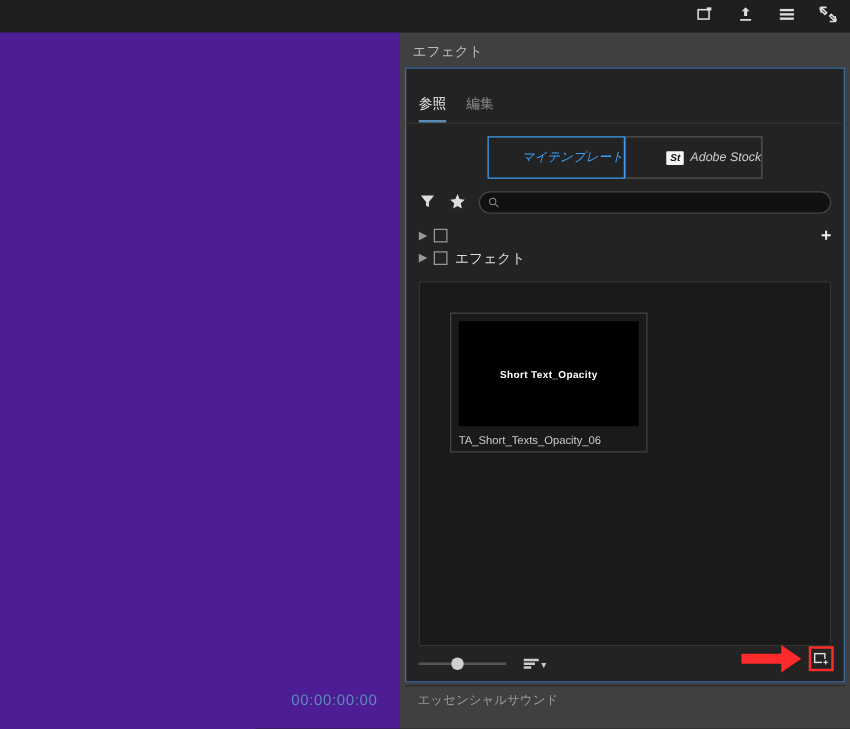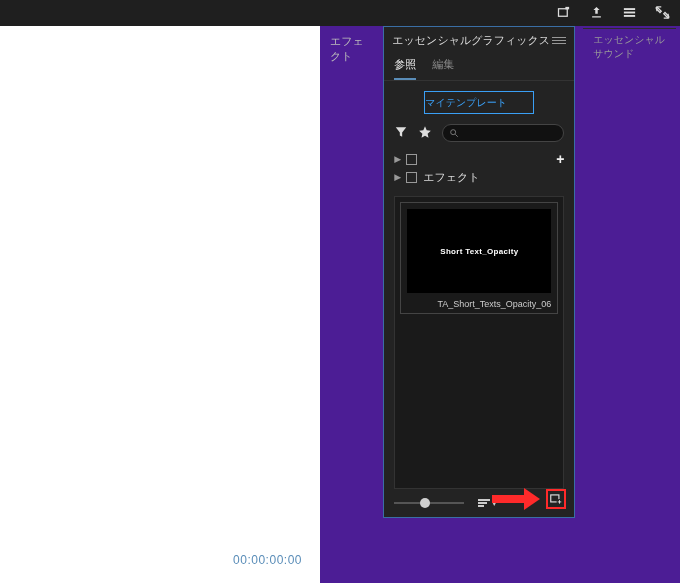--- a/index.html
+++ b/index.html
@@ -2,60 +2,60 @@
 <html><head>
 <meta charset="utf-8">
 <style>
   * { box-sizing: border-box; margin: 0; padding: 0; font-family: "Helvetica Neue", Arial, sans-serif; }
   body { background: #1a1a1a; color: #aaa; font-size: 11px; width: 680px; height: 583px; overflow: hidden; position: relative; }
   
   .topbar { height: 26px; background: #1f1f1f; display: flex; justify-content: flex-end; align-items: center; padding-right: 10px; gap: 18px; }
   .topbar svg { width: 15px; height: 15px; fill: #ddd; }
   
   .main { display: flex; height: 557px; }
-  .left-pane { flex: 0 0 320px; background: #ffffff; position: relative; }
+  .left-pane { flex: 0 0 320px; background: #4c1d95; position: relative; }
   .timecode { position: absolute; bottom: 16px; right: 18px; color: #5a8db8; font-size: 12px; letter-spacing: 0.5px; }
   
-  .right-col { flex: 1; display: flex; flex-direction: row; background: #4c1d95; }
+  .right-col { flex: 1; display: flex; flex-direction: column; background: #404040; }
   
   .effects-header { height: 28px; padding: 8px 10px 0 10px; color: #bbb; font-size: 11px; }
   
   .eg-panel { border: 1px solid #3a6ea5; margin: 0 4px 0 4px; background: #232323; display: flex; flex-direction: column; height: 492px; position: relative; }
   .eg-title-row { display: flex; align-items: center; height: 26px; padding: 0 8px; }
   .eg-title { color: #ddd; font-size: 11px; flex: 1; }
   .eg-menu-icon { width: 14px; height: 14px; display: flex; flex-direction: column; justify-content: center; gap: 2px; }
   .eg-menu-icon span { height: 1px; background: #999; display: block; }
   
   .eg-tabs { display: flex; gap: 16px; padding: 4px 10px 0 10px; border-bottom: 1px solid #333; }
-  .eg-tab { padding-bottom: 6px; color: #888; font-size: 11px; cursor: pointer; }
+  .eg-tab { padding-bottom: 6px; color: #888; font-size: 11px; cursor: pointer; margin-top: 16px; }
   .eg-tab.active { color: #eee; border-bottom: 2px solid #5a8db8; }
   
   .toggle-row { display: flex; justify-content: center; padding: 10px 0 6px 0; gap: 0; }
-  .toggle-btn { width: 110px; height: 23px; border: 1px solid #555; display: flex; align-items: center; justify-content: flex-start; font-size: 10px; cursor: pointer; gap: 5px; }
+  .toggle-btn { width: 110px; height: 34px; border: 1px solid #555; display: flex; align-items: center; justify-content: flex-end; font-size: 10px; cursor: pointer; gap: 5px; font-style: italic; }
   .toggle-btn.active { color: #3a9ff5; border-color: #3a9ff5; }
   .toggle-btn:not(.active) { color: #ccc; }
   .stock-badge { background: #f5f5f5; color: #111; width: 14px; height: 11px; font-size: 8px; font-weight: bold; display: inline-flex; align-items: center; justify-content: center; border-radius: 1px; }
   
   .filter-row { display: flex; align-items: center; gap: 10px; padding: 4px 10px; }
   .filter-row svg { width: 14px; height: 14px; fill: #ddd; }
   .search-box { flex: 1; height: 18px; background: #111; border: 1px solid #444; border-radius: 9px; display: flex; align-items: center; padding: 0 6px; }
   .search-box svg { width: 10px; height: 10px; fill: #888; }
   
   .tree { padding: 4px 10px; }
   .tree-row { display: flex; align-items: center; gap: 6px; height: 18px; color: #ddd; font-size: 11px; }
   .tree-row .arrow { width: 6px; color: #999; font-size: 9px; }
   .tree-row .chk { width: 11px; height: 11px; border: 1px solid #999; }
   .tree-row.first { position: relative; }
   .tree-row .plus { position: absolute; right: 0; color: #eee; font-size: 14px; font-weight: bold; }
   
-  .grid-area { margin: 6px 10px 0 10px; flex: 1; background: #1a1a1a; border: 1px solid #333; padding: 5px; overflow: auto; }
+  .grid-area { margin: 6px 10px 0 10px; flex: 1; background: #1a1a1a; border: 1px solid #333; padding: 24px; overflow: auto; }
   .template-card { width: 158px; border: 1px solid #444; padding: 6px 6px 4px 6px; }
   .template-thumb { width: 100%; height: 84px; background: #000; display: flex; align-items: center; justify-content: center; }
   .template-thumb-text { color: #fff; font-size: 8px; font-weight: bold; letter-spacing: 0.3px; }
-  .template-name { color: #ccc; font-size: 9px; margin-top: 6px; text-align: right; }
+  .template-name { color: #ccc; font-size: 9px; margin-top: 6px; }
   
   .bottom-bar { display: flex; align-items: center; padding: 8px 10px; gap: 14px; }
   .slider { position: relative; width: 70px; height: 12px; }
   .slider-track { position: absolute; top: 5px; left: 0; right: 0; height: 2px; background: #555; }
   .slider-thumb { position: absolute; top: 1px; left: 26px; width: 10px; height: 10px; border-radius: 50%; background: #cfcfcf; }
   .sort-icon { display: flex; align-items: center; gap: 2px; }
   .sort-lines { display: flex; flex-direction: column; gap: 1.5px; }
   .sort-lines span { height: 1.5px; background: #ccc; display: block; }
   .sort-lines span:nth-child(1) { width: 12px; }
   .sort-lines span:nth-child(2) { width: 9px; }
@@ -102,37 +102,33 @@
 
 <div class="main">
   <div class="left-pane">
     <div class="timecode">00:00:00:00</div>
   </div>
 
   <div class="right-col">
     <div class="effects-header">エフェクト</div>
 
     <div class="eg-panel">
-      <div class="eg-title-row">
-        <div class="eg-title">エッセンシャルグラフィックス</div>
-        <div class="eg-menu-icon">
-          <span></span>
-            <span></span>
-            <span></span>
-        </div>
-      </div>
 
       <div class="eg-tabs">
         <div class="eg-tab active">参照</div>
         <div class="eg-tab">編集</div>
       </div>
 
       <div class="toggle-row">
         <div class="toggle-btn active">
           <span>マイテンプレート</span>
+        </div>
+        <div class="toggle-btn">
+          <span class="stock-badge">St</span>
+          <span>Adobe Stock</span>
         </div>
       </div>
 
       <div class="filter-row">
         <span>
           <svg viewBox="0 0 24 24">
               <path d="M3 4h18l-7 9v7l-4-2v-5L3 4z"></path>
             </svg>
         </span>
         <span>

